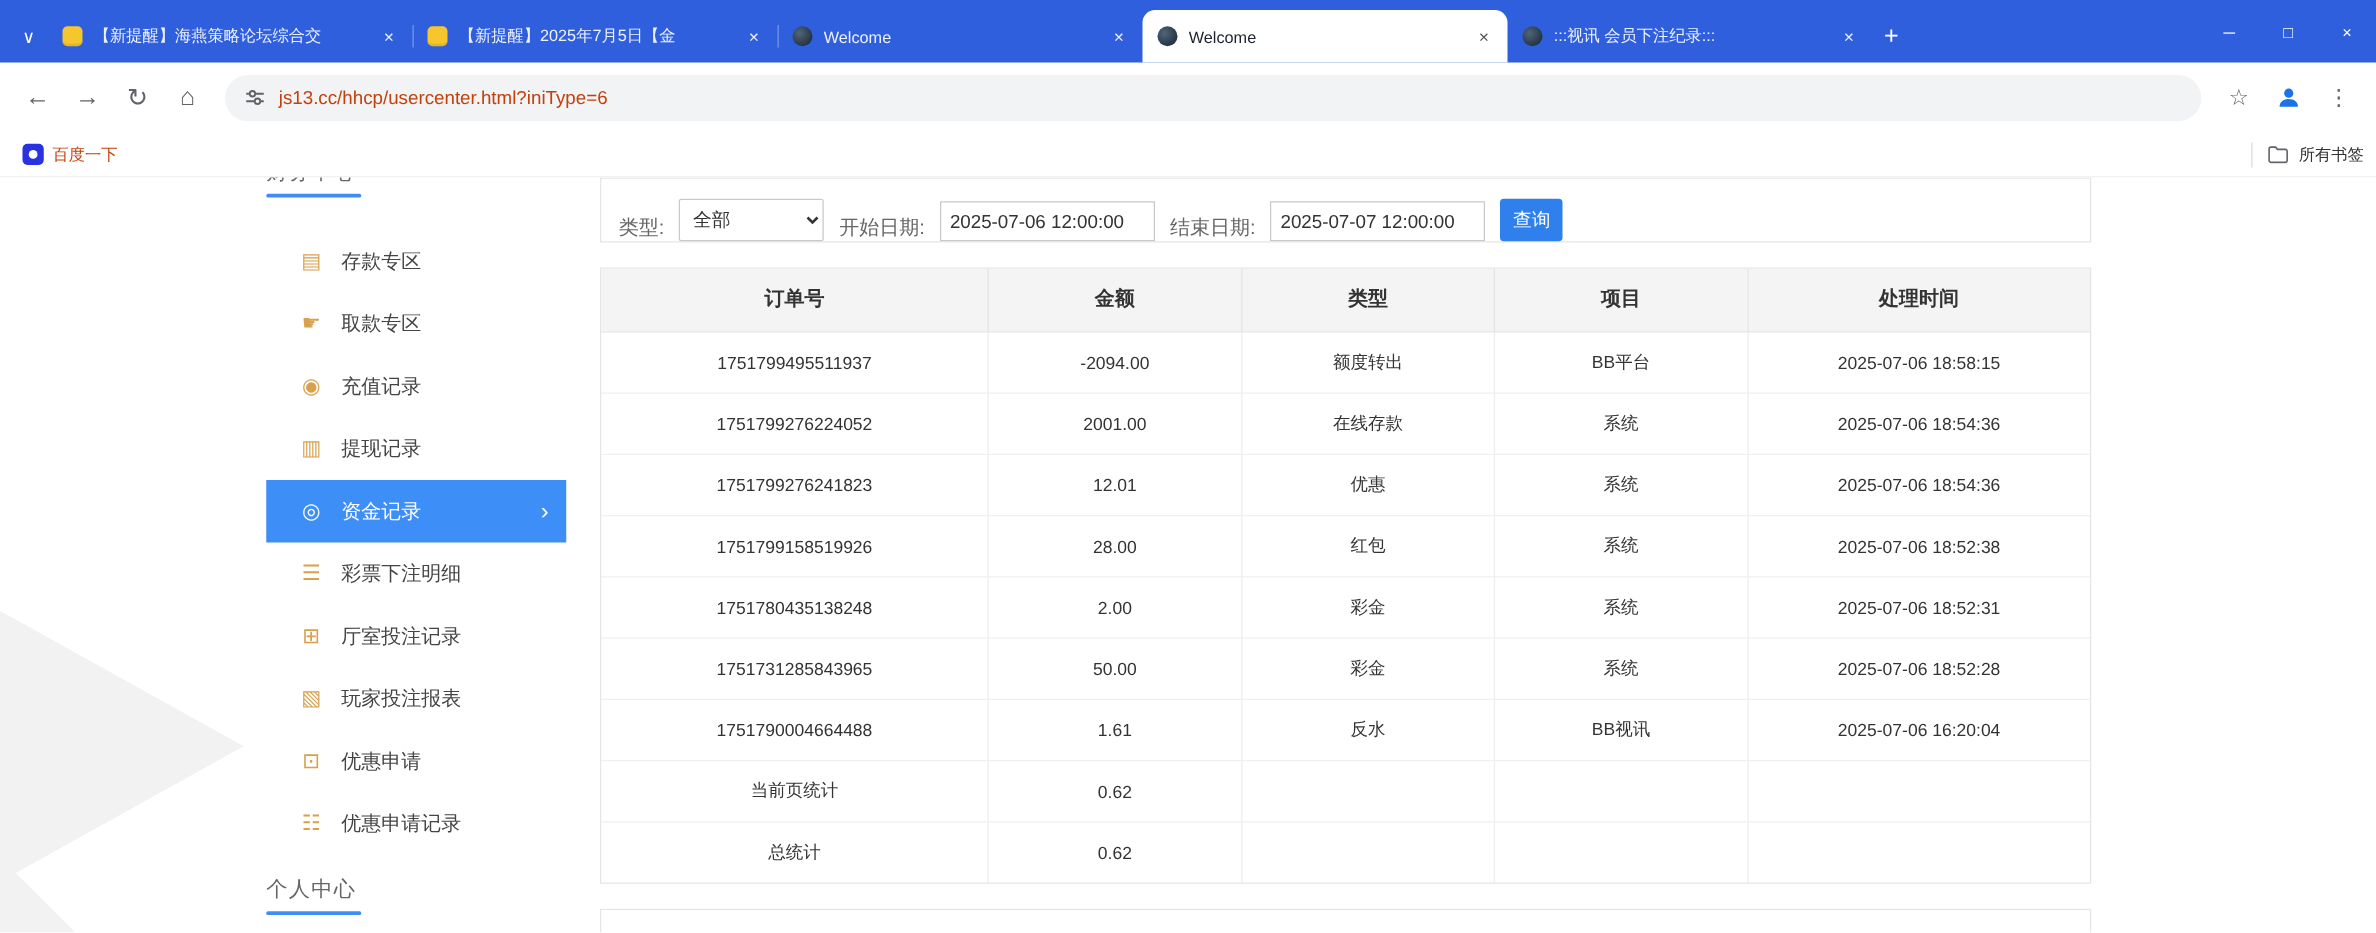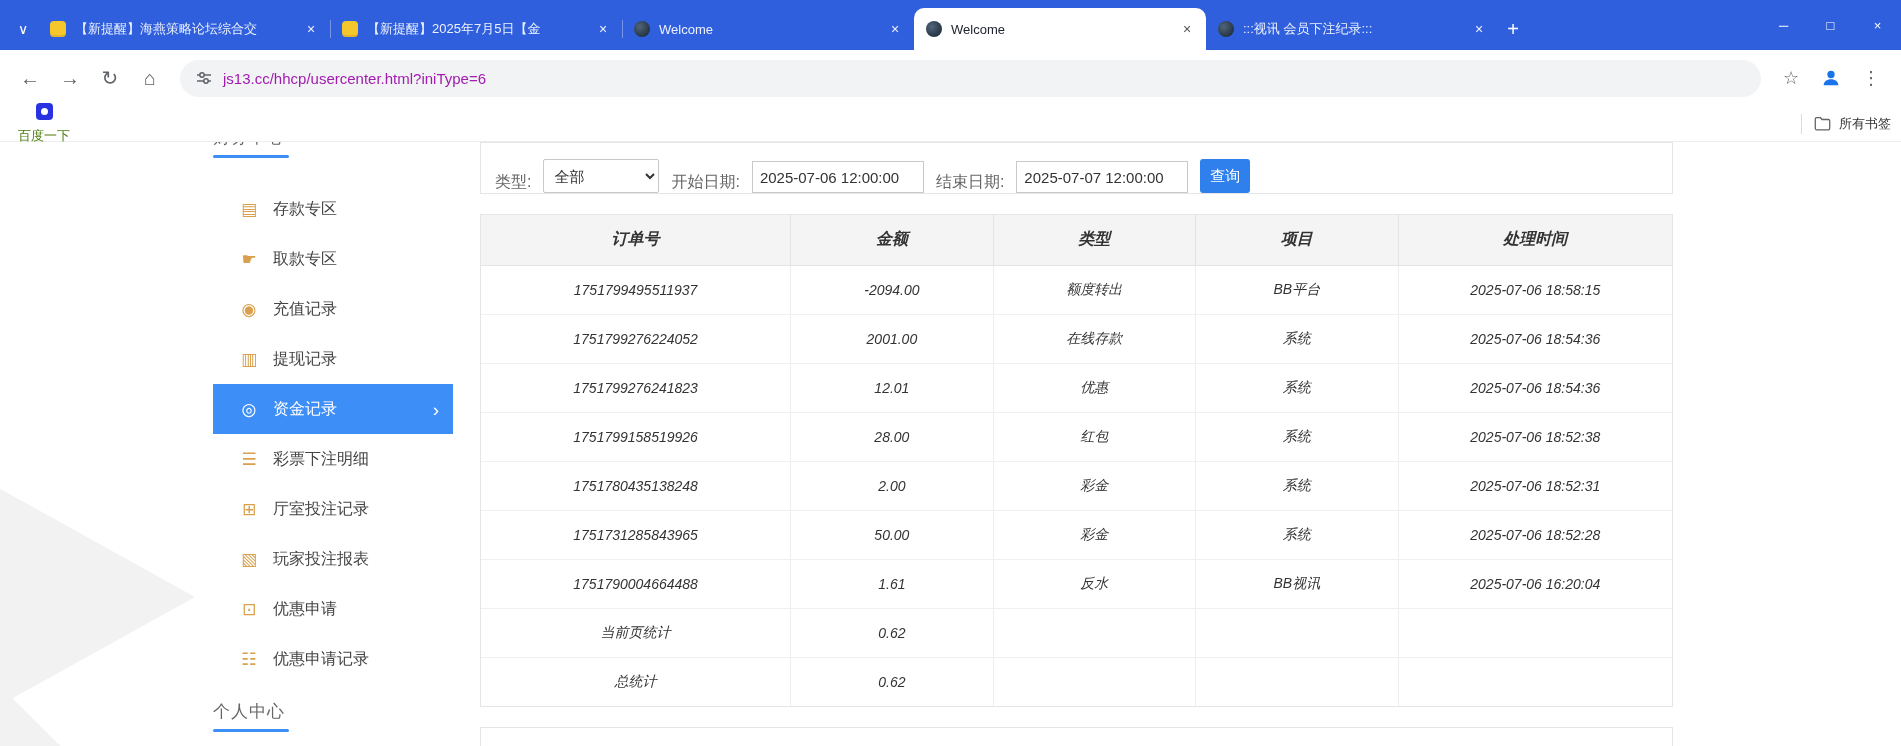--- a/index.html
+++ b/index.html
@@ -20,25 +20,25 @@
   .favicon { width:16px; height:16px; border-radius:4px; flex:none; }
   .favicon.yellow { background:#f6c62d; box-shadow:inset 0 -2px 0 rgba(0,0,0,.08); }
   .favicon.dark { border-radius:50%; background:radial-gradient(circle at 35% 35%, #51657a, #243442 72%); }
   .new-tab { width:30px; height:42px; color:#fff; font-size:20px; display:flex; align-items:center; justify-content:center; cursor:pointer; }
   .win-controls { position:absolute; right:0; top:0; height:50px; display:flex; align-items:stretch; }
   .win-controls span { width:47px; display:flex; align-items:center; justify-content:center; color:#fff; font-size:13px; cursor:pointer; }
   
   .navbar { height:56px; display:flex; align-items:center; padding:0 12px; gap:4px; background:#fff; }
   .nav-btn { width:36px; height:36px; border-radius:50%; display:flex; align-items:center; justify-content:center; color:#5f6368; font-size:20px; cursor:pointer; flex:none; }
   .urlbar { flex:1; height:37px; background:#f1f3f4; border-radius:19px; display:flex; align-items:center; gap:11px; padding:0 16px; margin:0 8px; cursor:text; }
-  .url-text { color:#a21caf; font-size:15px; }
+  .url-text { color:#c2410c; font-size:15px; }
   .profile-btn svg { display:block; }
   
   .bookmarksbar { height:36px; display:flex; align-items:center; padding:0 10px; background:#fff; border-bottom:1px solid #ededed; }
-  .bookmark { display:flex; align-items:center; gap:7px; font-size:13px; color:#4d7c0f; padding:0 8px; cursor:pointer;flex-direction:column; }
+  .bookmark { display:flex; align-items:center; gap:7px; font-size:13px; color:#c2410c; padding:0 8px; cursor:pointer; }
   .baidu-ico { width:17px; height:17px; background:#2932e1; border-radius:4px; position:relative; flex:none; }
   .baidu-ico::after { content:""; position:absolute; left:5px; top:5px; width:7px; height:7px; background:#fff; border-radius:50%; }
   .bm-right { margin-left:auto; display:flex; align-items:center; gap:8px; font-size:13px; color:#333; cursor:pointer; }
   .bm-divider { width:1px; height:20px; background:#dcdcdc; margin-right:4px; }
   
   .page { position:relative; height:604px; overflow:hidden; background:#fff; }
   .tri1 { position:absolute; left:-30px; top:330px; width:0; height:0; border-top:125px solid transparent; border-bottom:125px solid transparent; border-left:225px solid #f2f2f2; }
   .tri2 { position:absolute; left:-150px; top:620px; width:320px; height:320px; background:#f2f2f2; transform:rotate(45deg); }
   
   .sidebar { position:absolute; left:213px; top:0; width:240px; }
@@ -53,21 +53,21 @@
   .mi-chevron { position:absolute; right:14px; font-size:19px; color:#fff; line-height:1; }
   .side-heading.bottom { margin-top:16px; }
   
   .main { position:absolute; left:480px; top:0; width:1193px; }
   .filterbox { height:52px; border:1px solid #e5e5e5; display:flex; align-items:flex-end; gap:12px; padding:0 14px; }
   .flabel { font-size:16px; color:#666; white-space:nowrap; }
   .type-select { height:34px; width:116px; border:1px solid #c9c9c9; border-radius:2px; background:#fff; font-size:15px; color:#333; padding:0 6px; font-family:inherit; }
   .date-input { height:32px; width:172px; border:1px solid #c9c9c9; border-radius:0; font-size:15px; color:#333; padding:0 7px; font-family:inherit; }
   .query-btn { height:34px; width:50px; background:#2f80ed; color:#fff; border:none; border-radius:3px; font-size:15px; cursor:pointer; font-family:inherit; }
   .tablebox { margin-top:20px; border:1px solid #e5e5e5; }
-  table { width:100%; border-collapse:collapse; table-layout:fixed;font-style:italic; }
+  table { width:100%; border-collapse:collapse; table-layout:fixed; }
   th { background:#f4f4f5; height:50px; font-size:16px; color:#333; font-weight:700; border-right:1px solid #e3e3e3; border-bottom:1px solid #e3e3e3; }
   th:last-child { border-right:none;margin-left:25px; }
   td { height:49px; text-align:center; font-size:14px; color:#333; border-right:1px solid #ededed; border-bottom:1px solid #f0f0f0; overflow:hidden; white-space:nowrap; }
   td:last-child { border-right:none; }
   tbody tr:last-child td { border-bottom:none; }
   .bottombox { margin-top:20px; height:40px; border:1px solid #e5e5e5; }
 </style>
 </head>
 <body>
 

